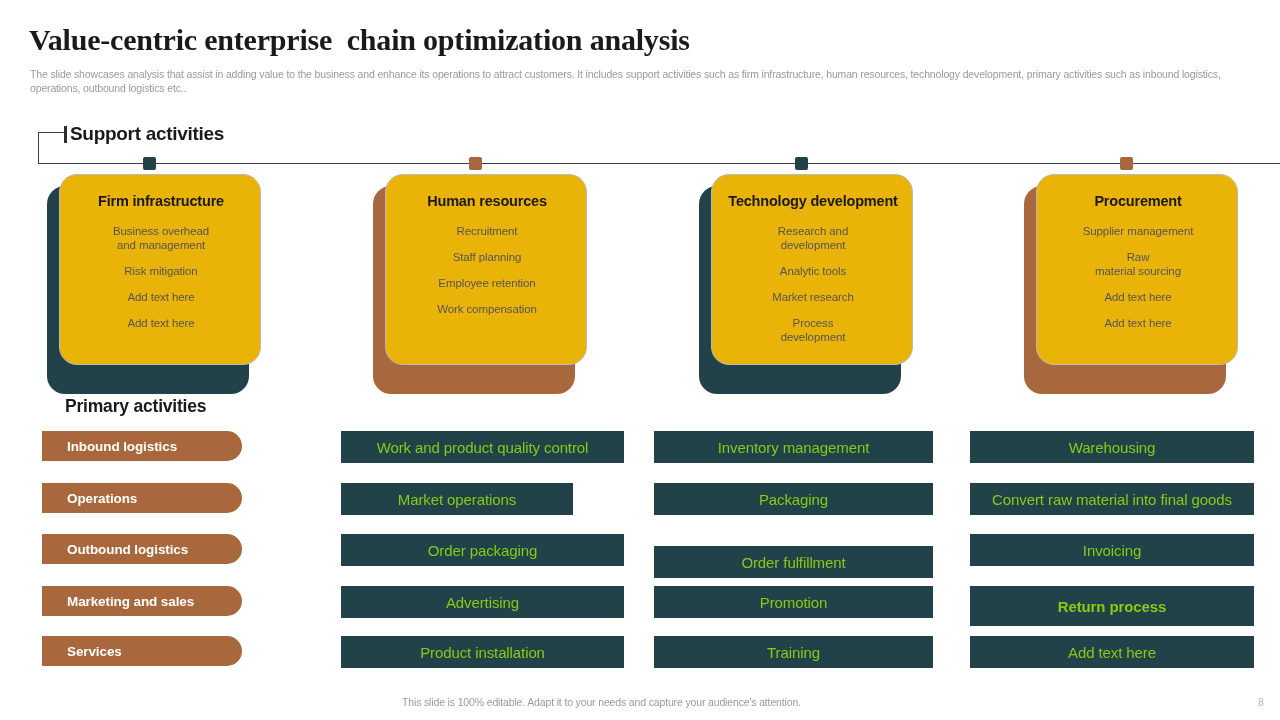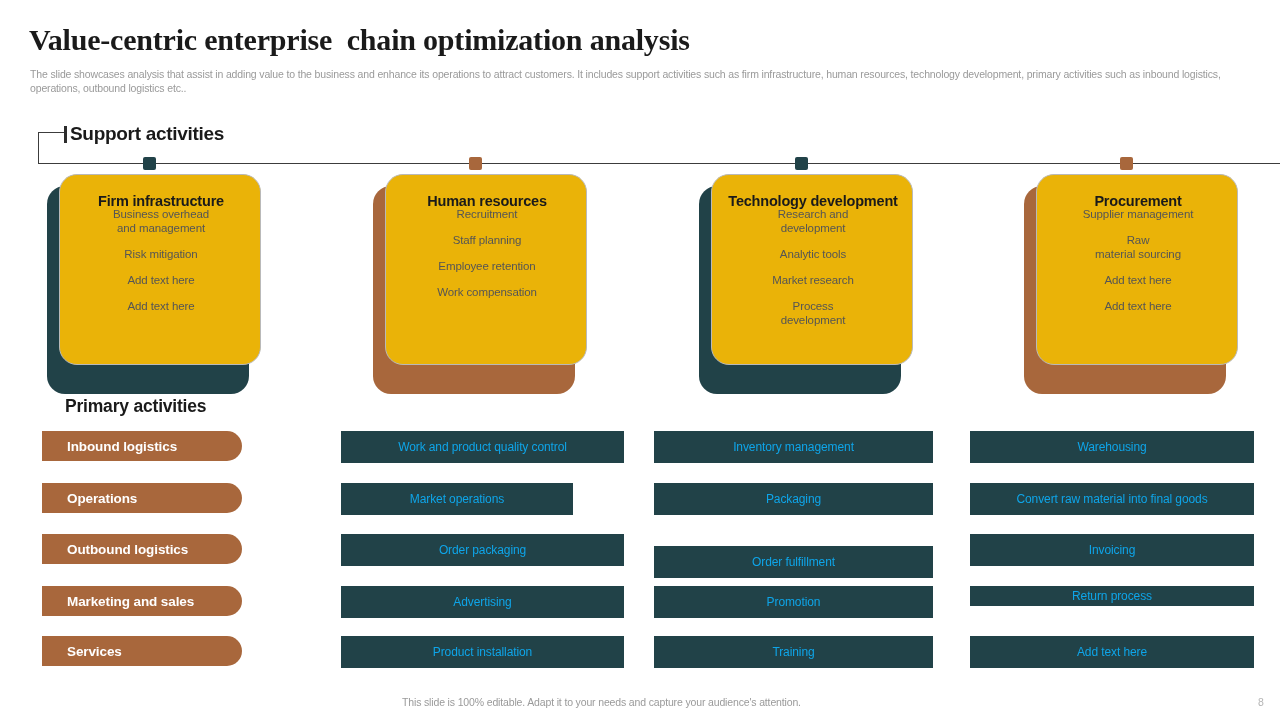--- a/index.html
+++ b/index.html
@@ -120,21 +120,21 @@
     text-align: center;
     font-size: 14.5px;
     font-weight: bold;
     color: #1a1a1a;
     letter-spacing: -0.2px;
     white-space: nowrap;
   }
   .support-card-items {
     position: absolute;
     left: 0px;
-    top: 32px;
+    top: 49px;
     width: 202px;
   }
   .support-card-item {
     text-align: center;
     font-size: 11.5px;
     line-height: 14px;
     color: #555555;
     letter-spacing: -0.1px;
     margin-bottom: 12px;
     white-space: pre-line;
@@ -165,22 +165,22 @@
     display: flex;
     align-items: center;
     padding-left: 25px;
     box-sizing: border-box;
   }
 
   
   .activity-box {
     position: absolute;
     background: #214248;
-    color: #0ea5e9;
-    font-size: 12px;
+    color: #84cc16;
+    font-size: 15px;
     letter-spacing: -0.1px;
     display: flex;
     align-items: center;
     justify-content: center;
     text-align: center;
     box-sizing: border-box;
   }
 
   
   #footer-note {
@@ -285,20 +285,20 @@
     <div class="activity-box" style="left: 654px; top: 431px; width: 279px; height: 32px;">Inventory  management</div>
     <div class="activity-box" style="left: 970px; top: 431px; width: 284px; height: 32px;">Warehousing</div>
     <div class="activity-box" style="left: 341px; top: 483px; width: 232px; height: 32px;">Market operations</div>
     <div class="activity-box" style="left: 654px; top: 483px; width: 279px; height: 32px;">Packaging</div>
     <div class="activity-box" style="left: 970px; top: 483px; width: 284px; height: 32px;">Convert raw material into final goods</div>
     <div class="activity-box" style="left: 341px; top: 534px; width: 283px; height: 32px;">Order packaging</div>
     <div class="activity-box" style="left: 654px; top: 534px; width: 279px; height: 32px; margin-top: 12px;">Order fulfillment</div>
     <div class="activity-box" style="left: 970px; top: 534px; width: 284px; height: 32px;">Invoicing</div>
     <div class="activity-box" style="left: 341px; top: 586px; width: 283px; height: 32px;">Advertising</div>
     <div class="activity-box" style="left: 654px; top: 586px; width: 279px; height: 32px;">Promotion</div>
-    <div class="activity-box" style="left: 970px; top: 586px; width: 284px; height: 20px;">Return process</div>
+    <div class="activity-box" style="left: 970px; top: 586px; width: 284px; height: 40px; font-weight: bold;">Return process</div>
     <div class="activity-box" style="left: 341px; top: 636px; width: 283px; height: 32px;">Product installation</div>
     <div class="activity-box" style="left: 654px; top: 636px; width: 279px; height: 32px;">Training</div>
     <div class="activity-box" style="left: 970px; top: 636px; width: 284px; height: 32px;">Add text here</div>
   </div>
 
 <div id="footer-note">This slide is 100% editable. Adapt it to your needs and capture your audience's attention.</div>
 <div id="page-number">8</div>
 
 </body></html>

